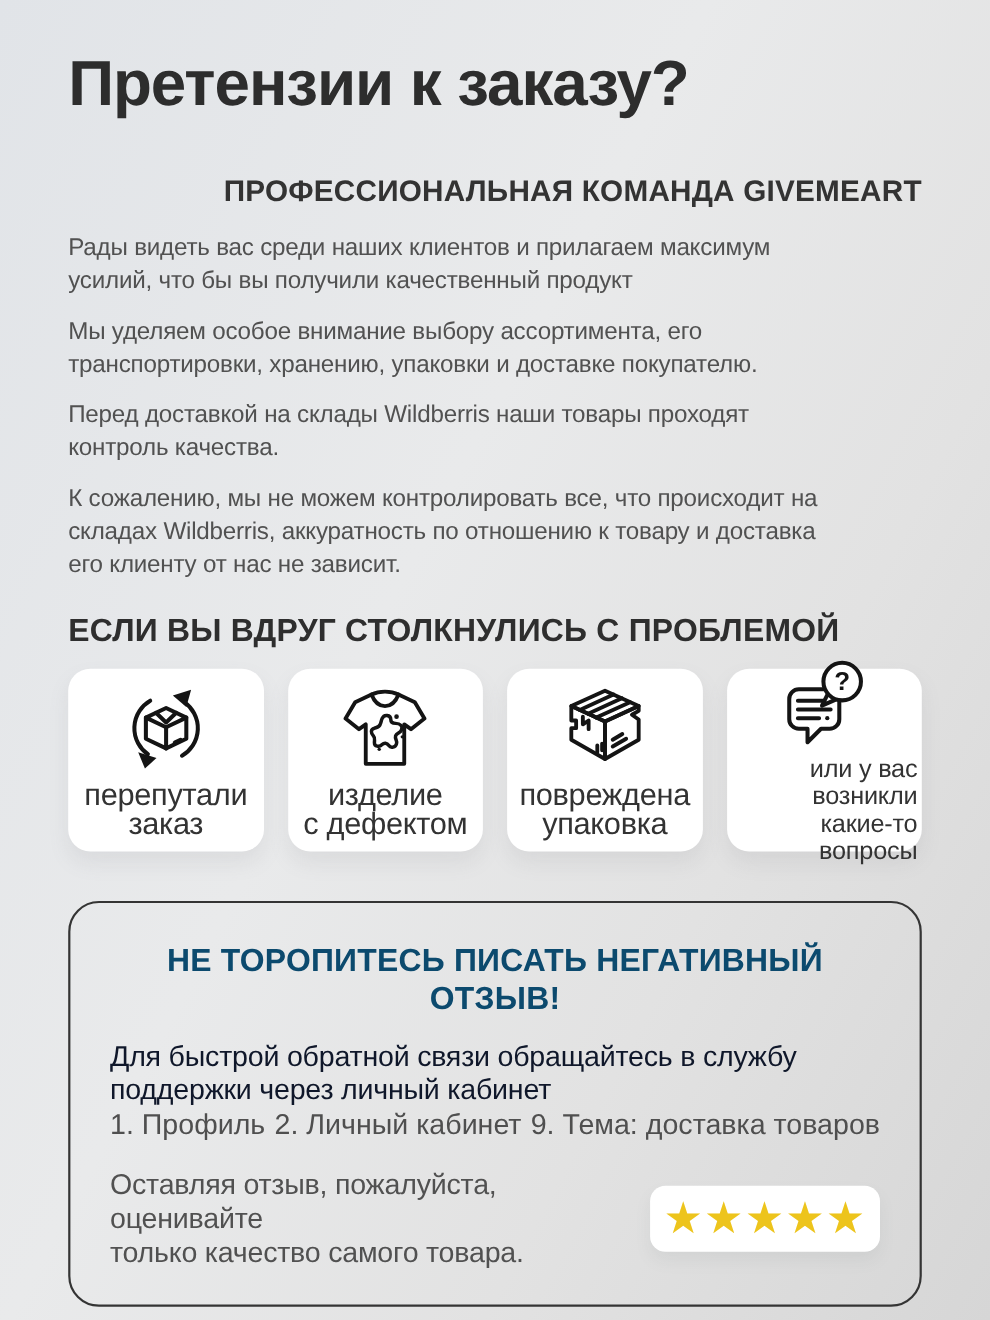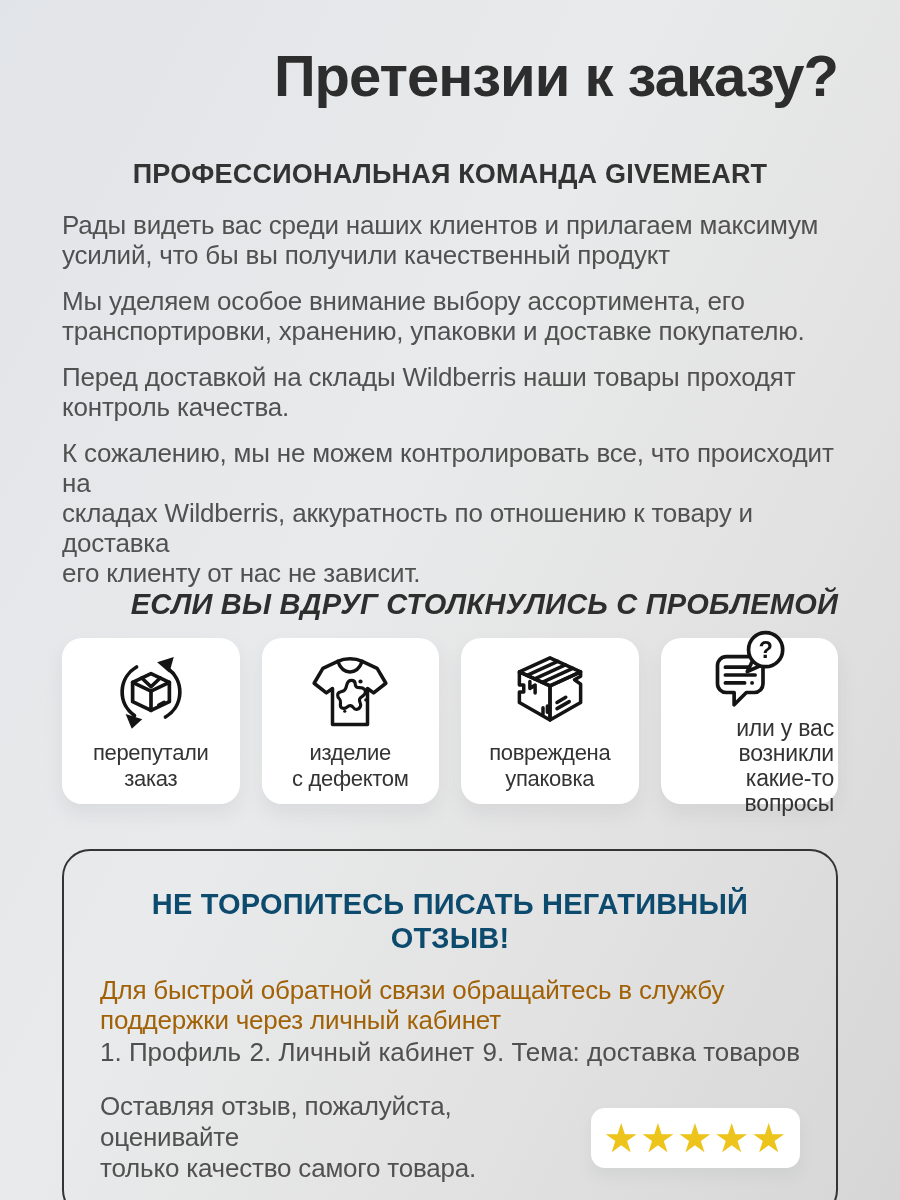--- a/index.html
+++ b/index.html
@@ -7,60 +7,61 @@
     width:900px;height:1200px;overflow:hidden;
     background:linear-gradient(118deg,#e1e4e8 0%,#e9eaeb 42%,#e2e2e2 70%,#d6d6d6 100%);
     font-family:"Liberation Sans",sans-serif;
     color:#515151;
     -webkit-font-smoothing:antialiased;
   }
   .container{padding:0 62px;}
   .page-title{
     margin:0;padding-top:44px;
     font-size:58px;line-height:64px;font-weight:bold;
-    letter-spacing:-1px;color:#2d2d2d;text-align:right;
+    letter-spacing:-1px;color:#2d2d2d;text-align:left;
   }
   .subtitle{
     margin-top:50px;
     font-size:27px;line-height:32px;font-weight:bold;
-    color:#333;text-align:center;letter-spacing:0.2px;
+    color:#333;text-align:right;letter-spacing:0.2px;
   }
   .intro p{
-    margin:16px 0 0;font-size:26px;line-height:30px;
+    margin:16px 0 0;font-size:22px;line-height:30px;
     color:#515151;white-space:pre-line;letter-spacing:-0.2px;
   }
   .intro p:first-child{margin-top:20px;}
   .section-heading{
+    margin-top:30px;
     font-size:29px;line-height:33px;font-weight:bold;
-    color:#2e2e2e;text-align:right;letter-spacing:0.2px;font-style:italic;
+    color:#2e2e2e;text-align:left;letter-spacing:0.2px;
   }
   .cards{display:flex;gap:22px;margin-top:17px;}
   .card{
     flex:1;height:166px;background:#fff;border-radius:20px;
     display:flex;flex-direction:column;align-items:center;justify-content:center;
     box-shadow:0 10px 18px rgba(120,125,130,0.12);
     padding:2px 4px;box-sizing:border-box;
   }
   .card-icon{width:84px;height:84px;flex:0 0 auto;}
   .card-label{
-    margin-top:6px;font-size:22px;line-height:26px;color:#333;
+    margin-top:6px;font-size:28px;line-height:26px;color:#333;
     text-align:center;white-space:pre-line;letter-spacing:-0.3px;
   }
   .card:nth-child(4) .card-label{font-size:23px;line-height:25px;letter-spacing:-0.2px;text-align:right;}
   .notice{
     margin-top:45px;
     border:2px solid #343434;border-radius:28px;
     padding:36px 36px 32px;
   }
   .notice-heading{
     margin:0;font-size:29px;line-height:34px;font-weight:bold;
     color:#0c4a6e;text-align:center;letter-spacing:0.2px;
   }
   .notice-body{
-    margin:20px 0 0;font-size:26px;line-height:30px;color:#a16207;
+    margin:20px 0 0;font-size:26px;line-height:30px;color:#0f172a;
     white-space:pre-line;letter-spacing:-0.2px;
   }
   .steps{
     display:flex;justify-content:space-between;align-items:baseline;
     margin-top:2px;font-size:26px;line-height:30px;color:#4f4f4f;
   }
   .bottom-row{
     display:flex;justify-content:space-between;align-items:center;
     margin-top:24px;
   }

